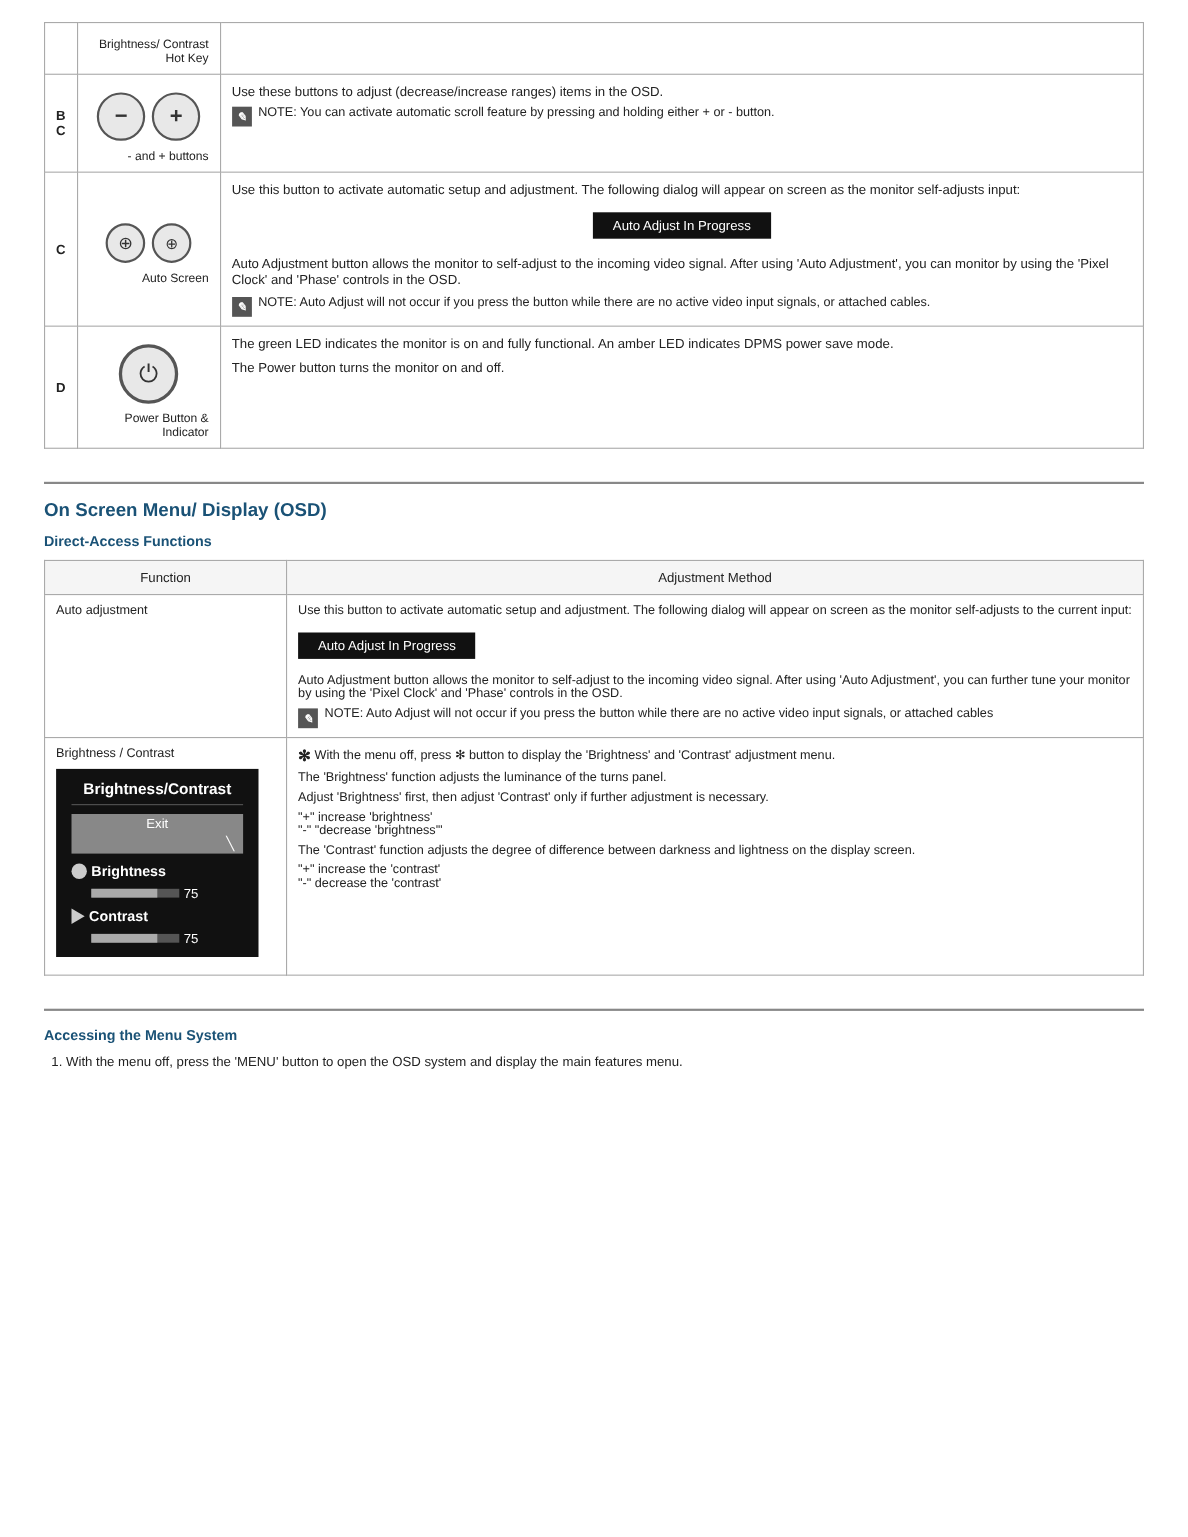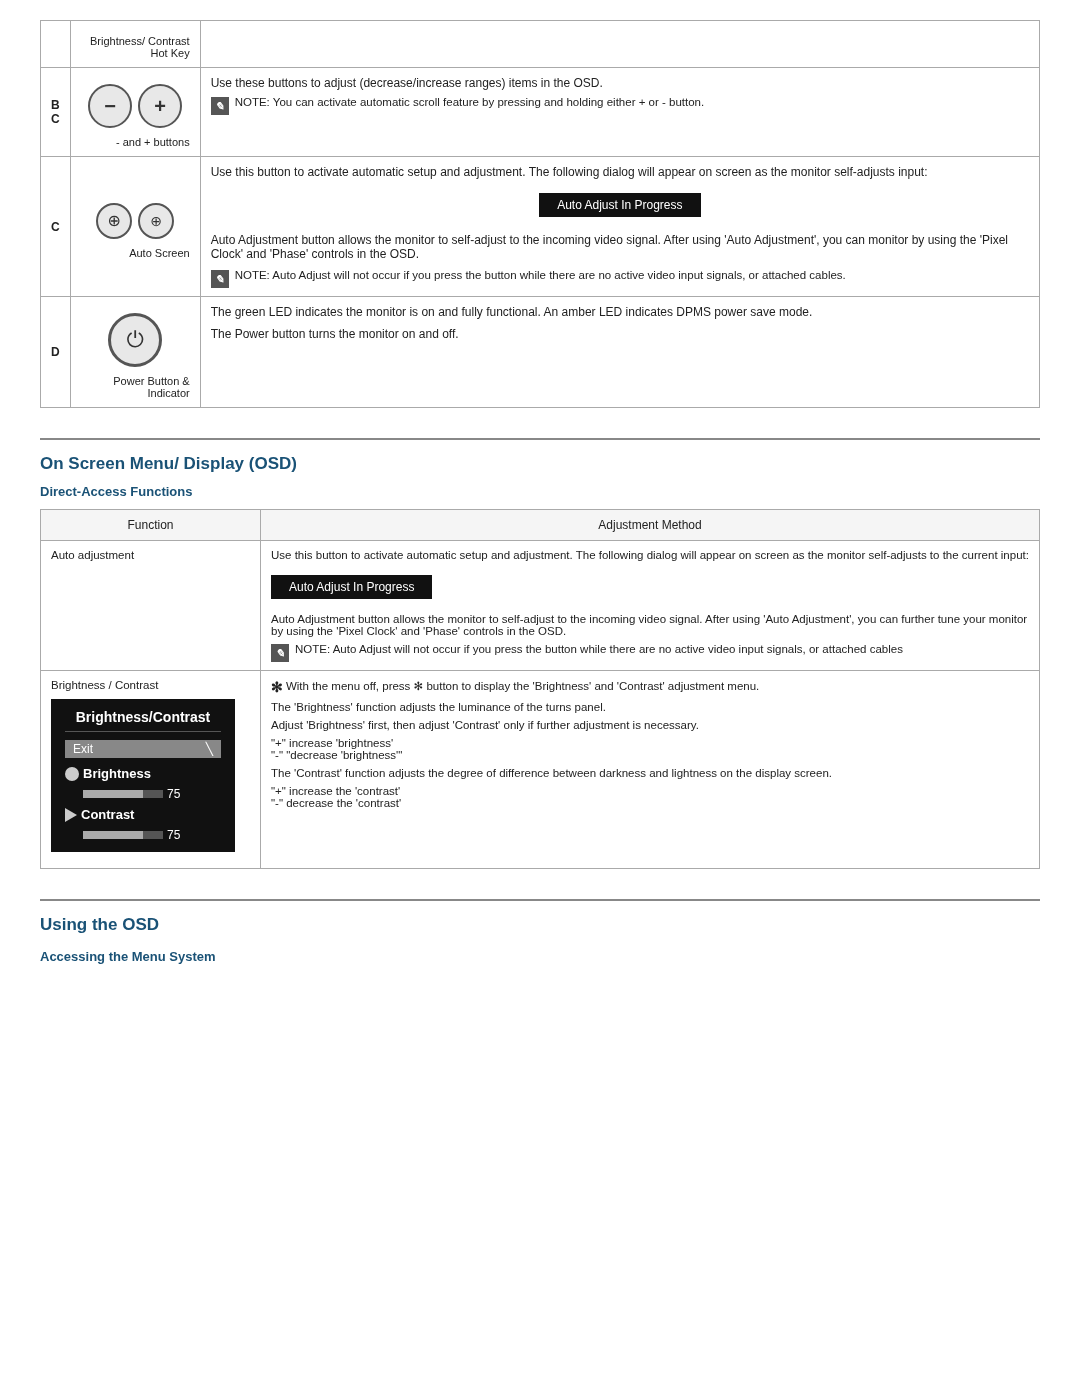--- a/index.html
+++ b/index.html
@@ -192,20 +192,21 @@
     }
     .osd-exit {
       background: #888;
       padding: 2px 8px;
       font-size: 12px;
       display: flex;
       align-items: center;
       gap: 4px;
       margin-bottom: 8px;
       cursor: pointer;
+      flex-direction: column;
     }
     .osd-slider {
       width: 70px;
       height: 8px;
       background: #555;
       position: relative;
       display: inline-block;
     }
     .osd-slider-fill {
       position: absolute;
@@ -390,18 +391,22 @@
           <p>"+" increase the 'contrast'<br>"-" decrease the 'contrast'</p>
         </td>
       </tr>
     </tbody>
   </table>
 </div>
 
 <div class="section-divider"></div>
 
 <div class="using-osd-section">
-  <h2 class="section-title">Using the OSD</h2>
 
   <div class="subsection-block">
     <h3 class="subsection-title">Accessing the Menu System</h3>
+    <ol class="ordered-list">
+      <li>
+        <span>With the menu off, press the 'MENU' button to open the OSD system and display the main features menu.</span>
+      </li>
+    </ol>
   </div>
 </div>
 
 </body></html>

